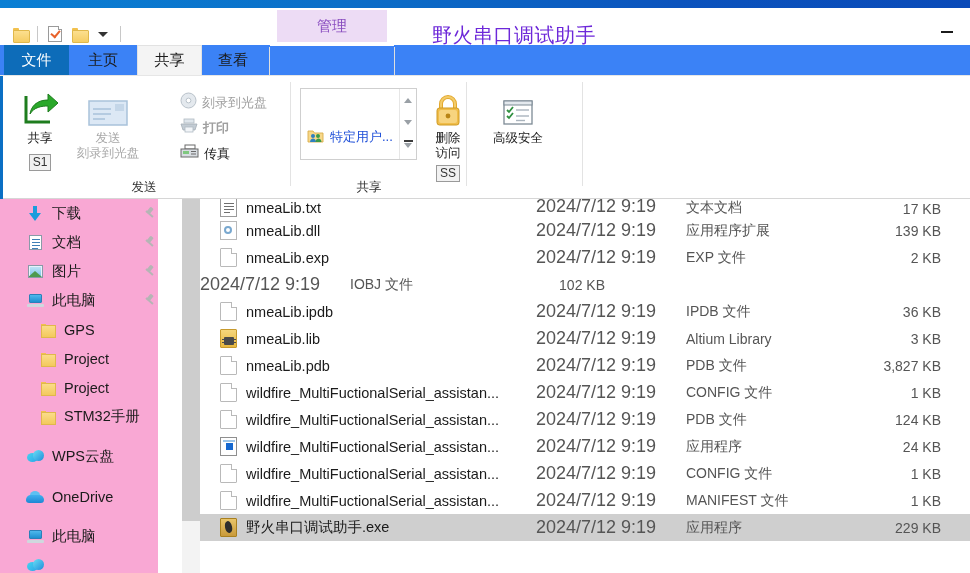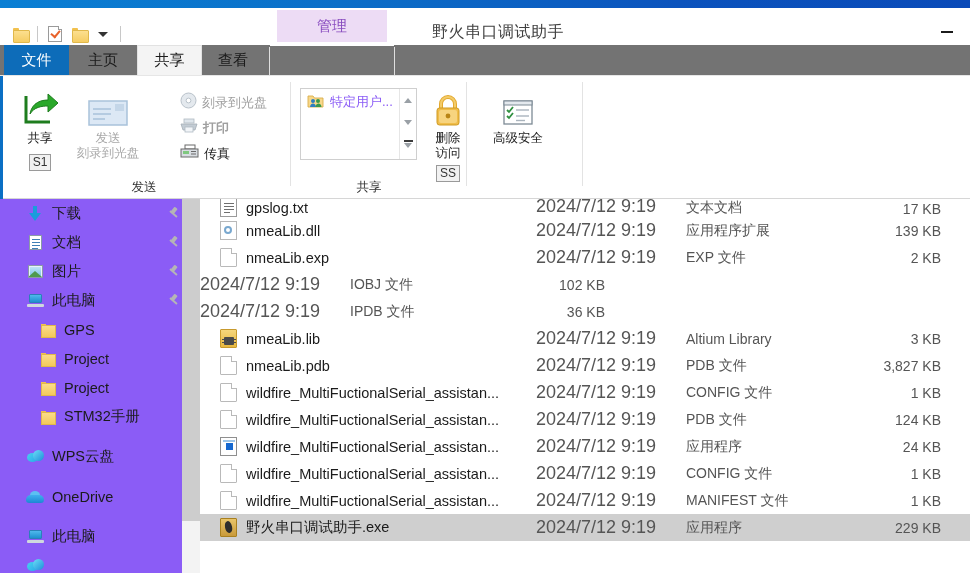--- a/index.html
+++ b/index.html
@@ -46,37 +46,37 @@
     transform: rotate(-50deg);
   }
   .check-doc .corner{
     position:absolute; right:-1px; top:-1px; width:4px; height:4px;
     background:#fff; border-left:1px solid #9a9a9a; border-bottom:1px solid #9a9a9a;
   }
   .caret-down { width:0;height:0;border-left:5px solid transparent;border-right:5px solid transparent;border-top:5px solid #333; }
 
   .win-title {
     position:absolute; left:432px; top:14px;
-    font-size:16px; color:#404040; letter-spacing:0.5px;
+    font-size:20px; color:#6d28d9; letter-spacing:0.5px;
   }
   .min-btn {
     position:absolute; right:6px; top:12px; width:34px; height:24px;
     display:flex; align-items:center; justify-content:center; cursor:default;
   }
   .min-btn .bar { width:12px; height:2px; background:#1b1b1b; }
 
   
   .ctx-header {
     position:absolute; top:10px; left:277px; width:110px; height:32px;
     background:#eddcf5; color:#8a4ec0; font-size:15px;
     display:flex; align-items:center; justify-content:center;
   }
 
   
-  .tabrow { position:absolute; top:45px; left:0; width:970px; height:30px; background:#737373; }
+  .tabrow { position:absolute; top:45px; left:0; width:970px; height:30px; background:#3b82f6; }
   .tab {
     position:absolute; top:0; height:30px; display:flex; align-items:center; justify-content:center;
     font-size:15px; color:#1b1b1b; cursor:default;
   }
   .tab.file { left:4px; width:65px; background:#0d6cb9; color:#ffffff; }
   .tab.home { left:75px; width:56px; }
   .tab.share { left:137px; width:65px; background:#f4f4f4; border:1px solid #e2e2e2; border-bottom:none; }
   .tab.view { left:205px; width:56px; }
   .tab.apptools { left:270px; width:124px; background:#ffffff; }
   .tabrow .ctx-underline {
@@ -112,32 +112,32 @@
   }
 
   .smallrow { position:absolute; display:flex; align-items:center; gap:5px; cursor:default; }
   .smallrow .txt { font-size:13px; color:#9f9f9f; }
   .smallrow .txt.on { color:#1b1b1b; }
 
   
   .listbox {
     position:absolute; border:1px solid #cfcfcf; background:#ffffff;
   }
-  .listbox .row { display:flex; align-items:center; gap:6px; padding:4px 6px; font-size:13px; color:#8b5cf6; }
+  .listbox .row { display:flex; align-items:center; gap:6px; padding:4px 6px; font-size:13px; color:#1d4ed8;margin-top:35px; }
   .lb-scroll { position:absolute; right:0; top:0; width:17px; height:100%; background:#fff; border-left:1px solid #e6e6e6; }
   .lb-arrow { width:100%; height:22px; display:flex; align-items:center; justify-content:center; }
   .tri-up { width:0;height:0;border-left:4px solid transparent;border-right:4px solid transparent;border-bottom:5px solid #9aa0a6; }
   .tri-dn { width:0;height:0;border-left:4px solid transparent;border-right:4px solid transparent;border-top:5px solid #9aa0a6; }
   .tri-more { display:flex; flex-direction:column; align-items:center; gap:1px; }
   .tri-more .b { width:9px; height:2px; background:#3c3c3c; }
 
   
   .sidebar {
-    position:absolute; top:199px; left:0; width:182px; height:374px;
-    background:#8b5cf6; overflow:hidden;
+    position:absolute; top:199px; left:0; width:158px; height:374px;
+    background:#f9a8d4; overflow:hidden;
   }
   .nav-item {
     position:relative; display:flex; align-items:center; height:29px;
     padding-left:24px; font-size:14.5px; color:#1b1b1b; cursor:default;
   }
   .nav-item .nico { width:22px; display:flex; align-items:center; justify-content:center; margin-right:6px; }
   .nav-item .pin { position:absolute; right:14px; top:8px; }
   .nav-item.indent { padding-left:36px; }
   .nav-gap { height:11px; }
 
@@ -558,21 +558,21 @@
   <div class="filelist">
 
     <div class="frow clip-top">
       <span class="fname">
         <span class="fi fi-txt">
           <span class="ln" style="top:4px"></span>
             <span class="ln" style="top:7px"></span>
           <span class="ln" style="top:10px"></span>
             <span class="ln" style="top:13px;width:6px"></span>
         </span>
-        <span>gpslog.txt</span>
+        <span>nmeaLib.txt</span>
       </span>
       <span class="fdate">2024/7/12 9:19</span>
       <span class="ftype">文本文档</span>
       <span class="fsize">17 KB</span>
     </div>
 
     <div class="frow">
       <span class="fname">
         <span class="fi fi-dll">
             <span class="gear"></span>
@@ -594,20 +594,24 @@
       <span class="fsize">2 KB</span>
     </div>
 
     <div class="frow">
       <span class="fdate">2024/7/12 9:19</span>
       <span class="ftype">IOBJ 文件</span>
       <span class="fsize">102 KB</span>
     </div>
 
     <div class="frow">
+      <span class="fname">
+        <span class="fi fi-blank"></span>
+        <span>nmeaLib.ipdb</span>
+      </span>
       <span class="fdate">2024/7/12 9:19</span>
       <span class="ftype">IPDB 文件</span>
       <span class="fsize">36 KB</span>
     </div>
 
     <div class="frow">
       <span class="fname">
         <span class="fi fi-lib">
             <span class="chip"></span>
           </span>

